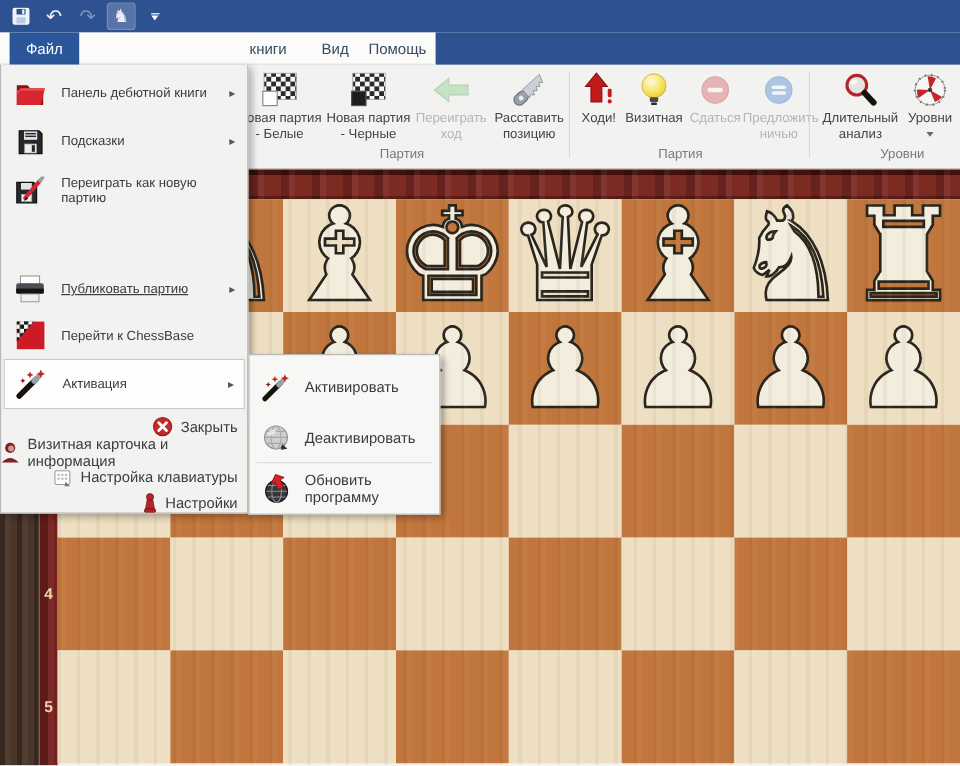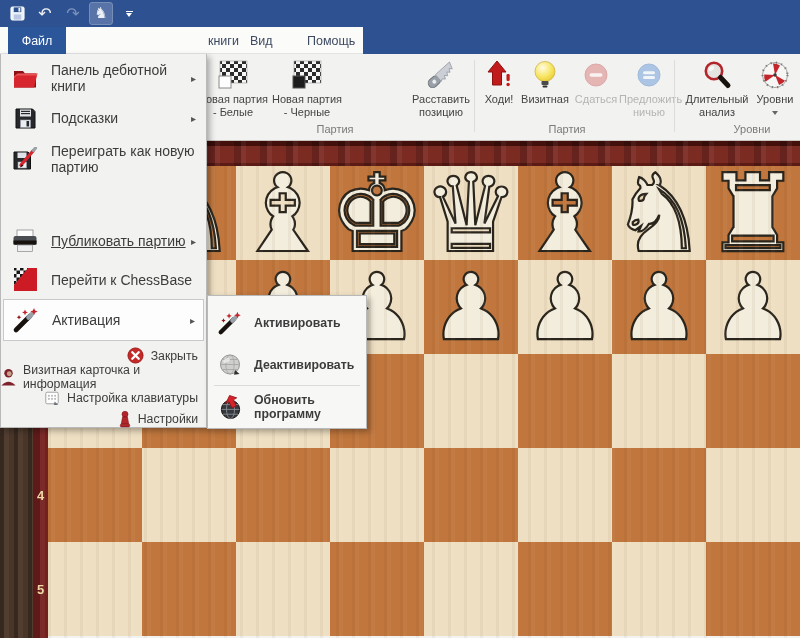--- a/index.html
+++ b/index.html
@@ -19,21 +19,21 @@
   .qat-caret{display:flex;flex-direction:column;align-items:center;gap:1px;}
   .qat-caret .bar{width:7px;border-top:1px solid #fff;}
   .qat-caret .tri{width:0;height:0;border-left:3.5px solid transparent;border-right:3.5px solid transparent;border-top:4px solid #fff;}
 
   
   .tabrow{position:absolute;left:0;top:27px;width:800px;height:27px;background:#2d5191;}
   .tabrow .white-zone{position:absolute;left:0;top:0;width:363px;height:27px;background:#fbfbfa;border-bottom:1px solid #e3e3e3;}
   .tab-file{position:absolute;left:8px;top:0;width:58px;height:27px;background:#2b579a;color:#fff;
             font-size:12.5px;display:flex;align-items:center;justify-content:center;}
   .tab{position:absolute;top:0;height:27px;display:flex;align-items:center;color:#3d4a61;font-size:12.5px;}
-  .tab.t-deb{left:208px;} .tab.t-vid{left:250px;justify-content:flex-end;} .tab.t-help{left:307px;}
+  .tab.t-deb{left:208px;} .tab.t-vid{left:268px;justify-content:flex-end;} .tab.t-help{left:307px;}
 
   
   .ribbon{position:absolute;left:0;top:54px;width:800px;height:87px;background:#f2f2f1;border-bottom:1px solid #c9c4bf;}
   .rbtn{position:absolute;top:3px;height:78px;text-align:center;cursor:default;}
   .ricon{height:36px;display:flex;align-items:center;justify-content:center;}
   .rlabel{font-size:11px;line-height:12.5px;color:#444;white-space:nowrap;}
   .rbtn.disabled .rlabel{color:#b4b4b4;}
   .rbtn.disabled .ricon{opacity:.62;}
   .rdivider{position:absolute;top:6px;height:72px;border-left:1px solid #dcdcda;}
   .grouplabel{position:absolute;top:69px;font-size:11px;color:#7a7a78;transform:translateX(-50%);white-space:nowrap;}
@@ -55,33 +55,33 @@
   .piece{position:absolute;width:94px;height:94px;display:flex;align-items:center;justify-content:center;
      font-family:"DejaVu Sans",sans-serif;color:#f2eddc;
      -webkit-text-stroke:2.2px #29241c;
      text-shadow:0 1px 1px rgba(40,30,10,.35);}
   .piece.major{font-size:108px;} .piece.pawn{font-size:92px;}
 
   
   .file-menu{position:absolute;left:0;top:54px;width:207px;height:374px;background:#f2f2f0;
      border:1px solid #b9b9b9;border-top:none;box-shadow:3px 3px 6px rgba(0,0,0,.30);}
   .fm-item{position:absolute;left:2px;width:201px;display:flex;align-items:center;gap:11px;padding-left:7px;
-     font-size:14px;color:#3c3c3c;cursor:default;}
+     font-size:11px;color:#3c3c3c;cursor:default;}
   .fm-item .ic{width:30px;display:flex;justify-content:center;flex:0 0 30px;}
   .fm-item.hl{background:#fdfdfd;border:1px solid #c9c9c9;}
   .fm-arrow{position:absolute;right:8px;color:#555;font-size:10px;}
   .fm-arrow::after{content:"▸";}
   .fm-footer-item{position:absolute;right:8px;height:21px;display:flex;align-items:center;justify-content:flex-end;gap:7px;
      font-size:12.3px;color:#3c3c3c;cursor:default;}
 
   
   .submenu{position:absolute;left:207px;top:295px;width:160px;height:134px;background:#f7f7f5;
      border:1px solid #b9b9b9;box-shadow:3px 3px 6px rgba(0,0,0,.30);}
   .sm-item{position:absolute;left:2px;width:154px;display:flex;align-items:center;gap:10px;padding-left:6px;
-     font-size:12.3px;color:#3c3c3c;cursor:default;font-weight:bold;}
+     font-size:12.3px;color:#3c3c3c;cursor:default;}
   .sm-item .ic{width:28px;display:flex;justify-content:center;flex:0 0 28px;}
   .sm-sep{position:absolute;left:6px;right:6px;top:89px;border-top:1px solid #dcdcda;}
 </style>
 </head>
 <body>
 
 <div id="app">
 
   <div class="frame-top">
       <div class="grain"></div>
@@ -229,20 +229,31 @@
           <rect x="2" y="1" width="27" height="22" fill="url(#ck2)" stroke="#9a9a9a" stroke-width="0.6"></rect>
           <rect x="1" y="16" width="12" height="12" fill="#1d1d1d" stroke="#555"></rect>
         </svg>
       </div>
       <div class="rlabel">
           <div>Новая партия</div>
           <div>- Черные</div>
         </div>
     </div>
 
+    <div class="rbtn disabled" style="left:343px;width:66px;">
+      <div class="ricon">
+        <svg width="32" height="24" viewBox="0 0 32 24">
+          <path d="M30 8 H14 V2.5 L2 12 L14 21.5 V16 H30 Z" fill="#aed8ab" stroke="#8cc08a" stroke-width="1"></path>
+        </svg>
+      </div>
+      <div class="rlabel">
+          <div>Переиграть</div>
+          <div>ход</div>
+        </div>
+    </div>
 
     <div class="rbtn" style="left:409px;width:64px;">
       <div class="ricon">
         <svg width="34" height="32" viewBox="0 0 34 32">
           <g transform="rotate(-42 17 16)">
             <rect x="1" y="12" width="13" height="9" rx="4.5" fill="#9aa0a8" stroke="#6e747c"></rect>
             <circle cx="7.5" cy="16.5" r="2" fill="#e9ebee"></circle>
             <path d="M13 12 h19 l-2.5 7 -2.2 -2.4 -1.8 3.4 -2.2 -2.4 -1.8 3.4 -2.2 -2.4 -1.8 3.4 -2.2 -2.4 -2.3 1.4 z" fill="#ccd0d6" stroke="#8e939b" stroke-width="0.7"></path>
           </g>
         </svg>

